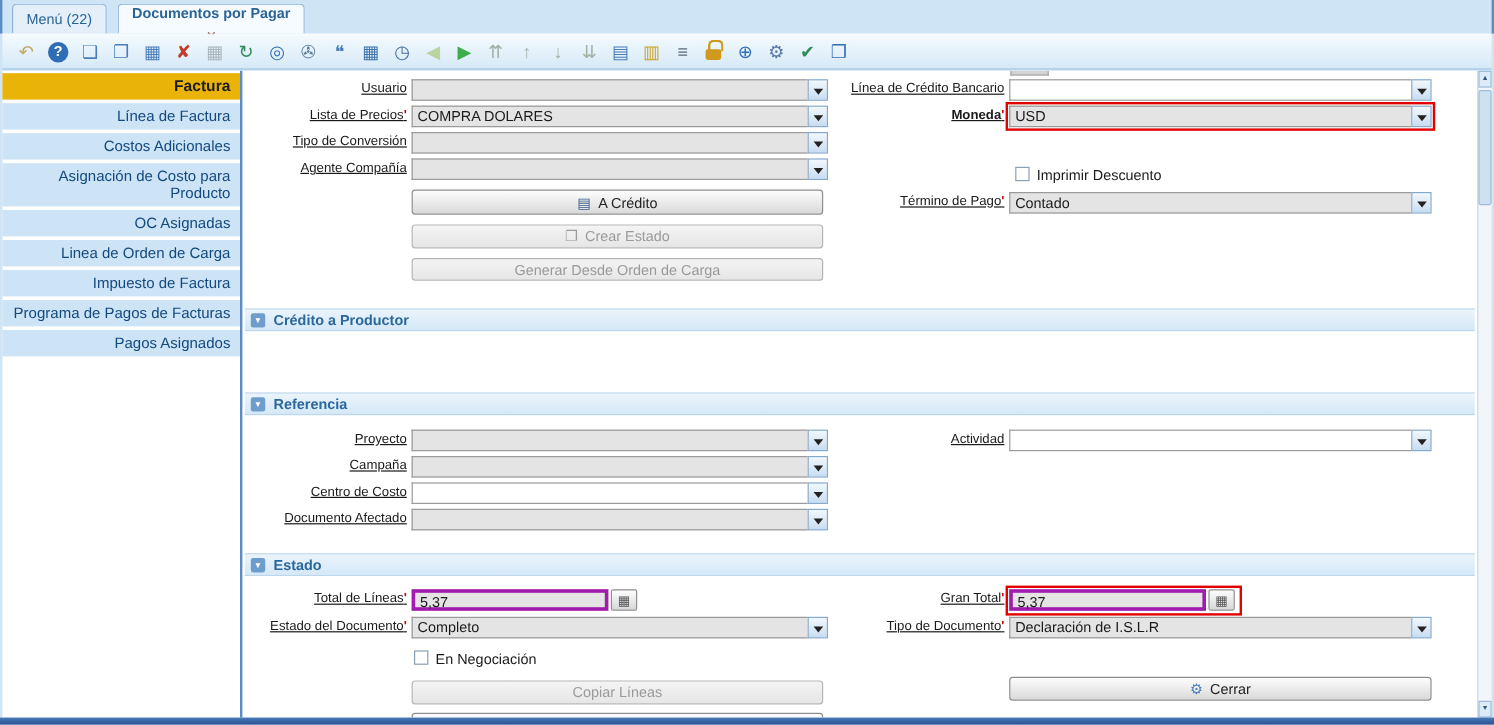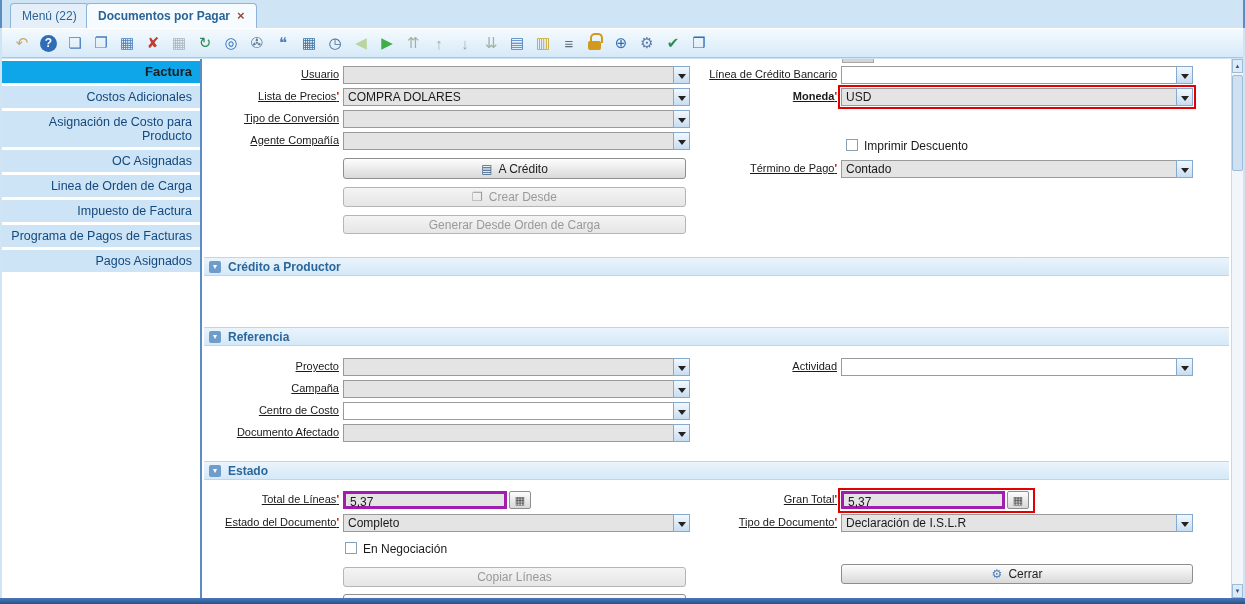--- a/index.html
+++ b/index.html
@@ -27,21 +27,21 @@
   .icon-lock::before { content:""; position:absolute; top:2px; left:7px; width:9px; height:8px;
     border:2px solid currentColor; border-bottom:none; border-radius:5px 5px 0 0; }
   .icon-lock::after { content:""; position:absolute; top:10px; left:5px; width:13px; height:9px;
     background:currentColor; border-radius:2px; }
 
   
   .sidebar { position:absolute; left:2px; top:59px; bottom:6px; width:198px; background:#ffffff;
     padding-top:2px; }
   .side-item { background:#cde3f6; color:#14497e; text-align:right; padding:4px 8px;
     margin-bottom:3px; font-size:12.5px; line-height:14px; cursor:default; }
-  .side-item.active { background:#0ea5e9; color:#1c1c1c; font-weight:bold; font-size:13px; }
+  .side-item.active { background:#eab308; color:#1c1c1c; font-weight:bold; font-size:13px; }
 
   .main { position:absolute; left:200px; right:14px; top:59px; bottom:6px; background:#ffffff;
     border-left:2px solid #5b8cc4; overflow:hidden; }
 
   .scrollbar { position:absolute; right:2px; top:59px; bottom:6px; width:12px; background:#f2f6fa;
     border-left:1px solid #c9d9e8; }
   .scroll-btn { position:absolute; left:0; width:11px; height:14px; background:#dcebf7;
     border:1px solid #9dbcd9; font-size:6px; color:#33567c; display:flex; align-items:center;
     justify-content:center; }
   .scroll-thumb { position:absolute; left:0; top:16px; width:11px; height:96px; background:#cfe0f0;
@@ -90,21 +90,21 @@
 
   .remnant { position:absolute; background:#d4d4d4; border:1px solid #a8a8a8; border-top:none; }
 </style>
 </head>
 <body>
 
 <div class="tabbar">
   <div class="tab" style="left:8px;">
     <span>Menú (22)</span>
   </div>
-  <div class="tab active" style="left:84px;">
+  <div class="tab active" style="left:96px;flex-direction:column;">
     <span>Documentos por Pagar</span>
     <span class="tab-close">×</span>
   </div>
 </div>
 
 <div class="toolbar">
   <span class="ticon" style="color: rgb(192, 169, 104);">↶</span>
   <span class="ticon help" style="color: rgb(255, 255, 255);">?</span>
   <span class="ticon" style="color: rgb(74, 126, 187);">❏</span>
   <span class="ticon" style="color: rgb(74, 126, 187);">❐</span>
@@ -128,20 +128,21 @@
   <span class="ticon" style="color: rgb(90, 107, 122);">≡</span>
   <span class="ticon icon-lock" style="color: rgb(209, 154, 30);"></span>
   <span class="ticon" style="color: rgb(47, 109, 181);">⊕</span>
   <span class="ticon" style="color: rgb(91, 122, 168);">⚙</span>
   <span class="ticon" style="color: rgb(46, 139, 87);">✔</span>
   <span class="ticon" style="color: rgb(47, 109, 181);">❒</span>
 </div>
 
 <div class="sidebar">
   <div class="side-item active">Factura</div>
+  <div class="side-item">Línea de Factura</div>
   <div class="side-item">Costos Adicionales</div>
   <div class="side-item">Asignación de Costo para Producto</div>
   <div class="side-item">OC Asignadas</div>
   <div class="side-item">Linea de Orden de Carga</div>
   <div class="side-item">Impuesto de Factura</div>
   <div class="side-item">Programa de Pagos de Facturas</div>
   <div class="side-item">Pagos Asignados</div>
 </div>
 
 <div class="main">
@@ -190,21 +191,21 @@
     <span>A Crédito</span>
   </div>
   <span class="lbl req" style="left:495px; top:103px; width:140px;">Término de Pago</span>
   <div class="combo" style="left:639px; top:101px; width:352px;">
     <span class="val">Contado</span>
     <span class="cbtn"></span>
   </div>
 
   <div class="fbtn disabled" style="left:141px; top:128px; width:343px; height:20px;">
     <span class="bicon" style="color:#9a9a9a;">❐</span>
-    <span>Crear Desde</span>
+    <span>Crear Estado</span>
   </div>
   <div class="fbtn disabled" style="left:141px; top:156px; width:343px; height:19px;">
     <span>Generar Desde Orden de Carga</span>
   </div>
 
   <div class="sect" style="top:198px;">
     <span class="tog">▾</span>
     <span>Crédito a Productor</span>
   </div>
 

